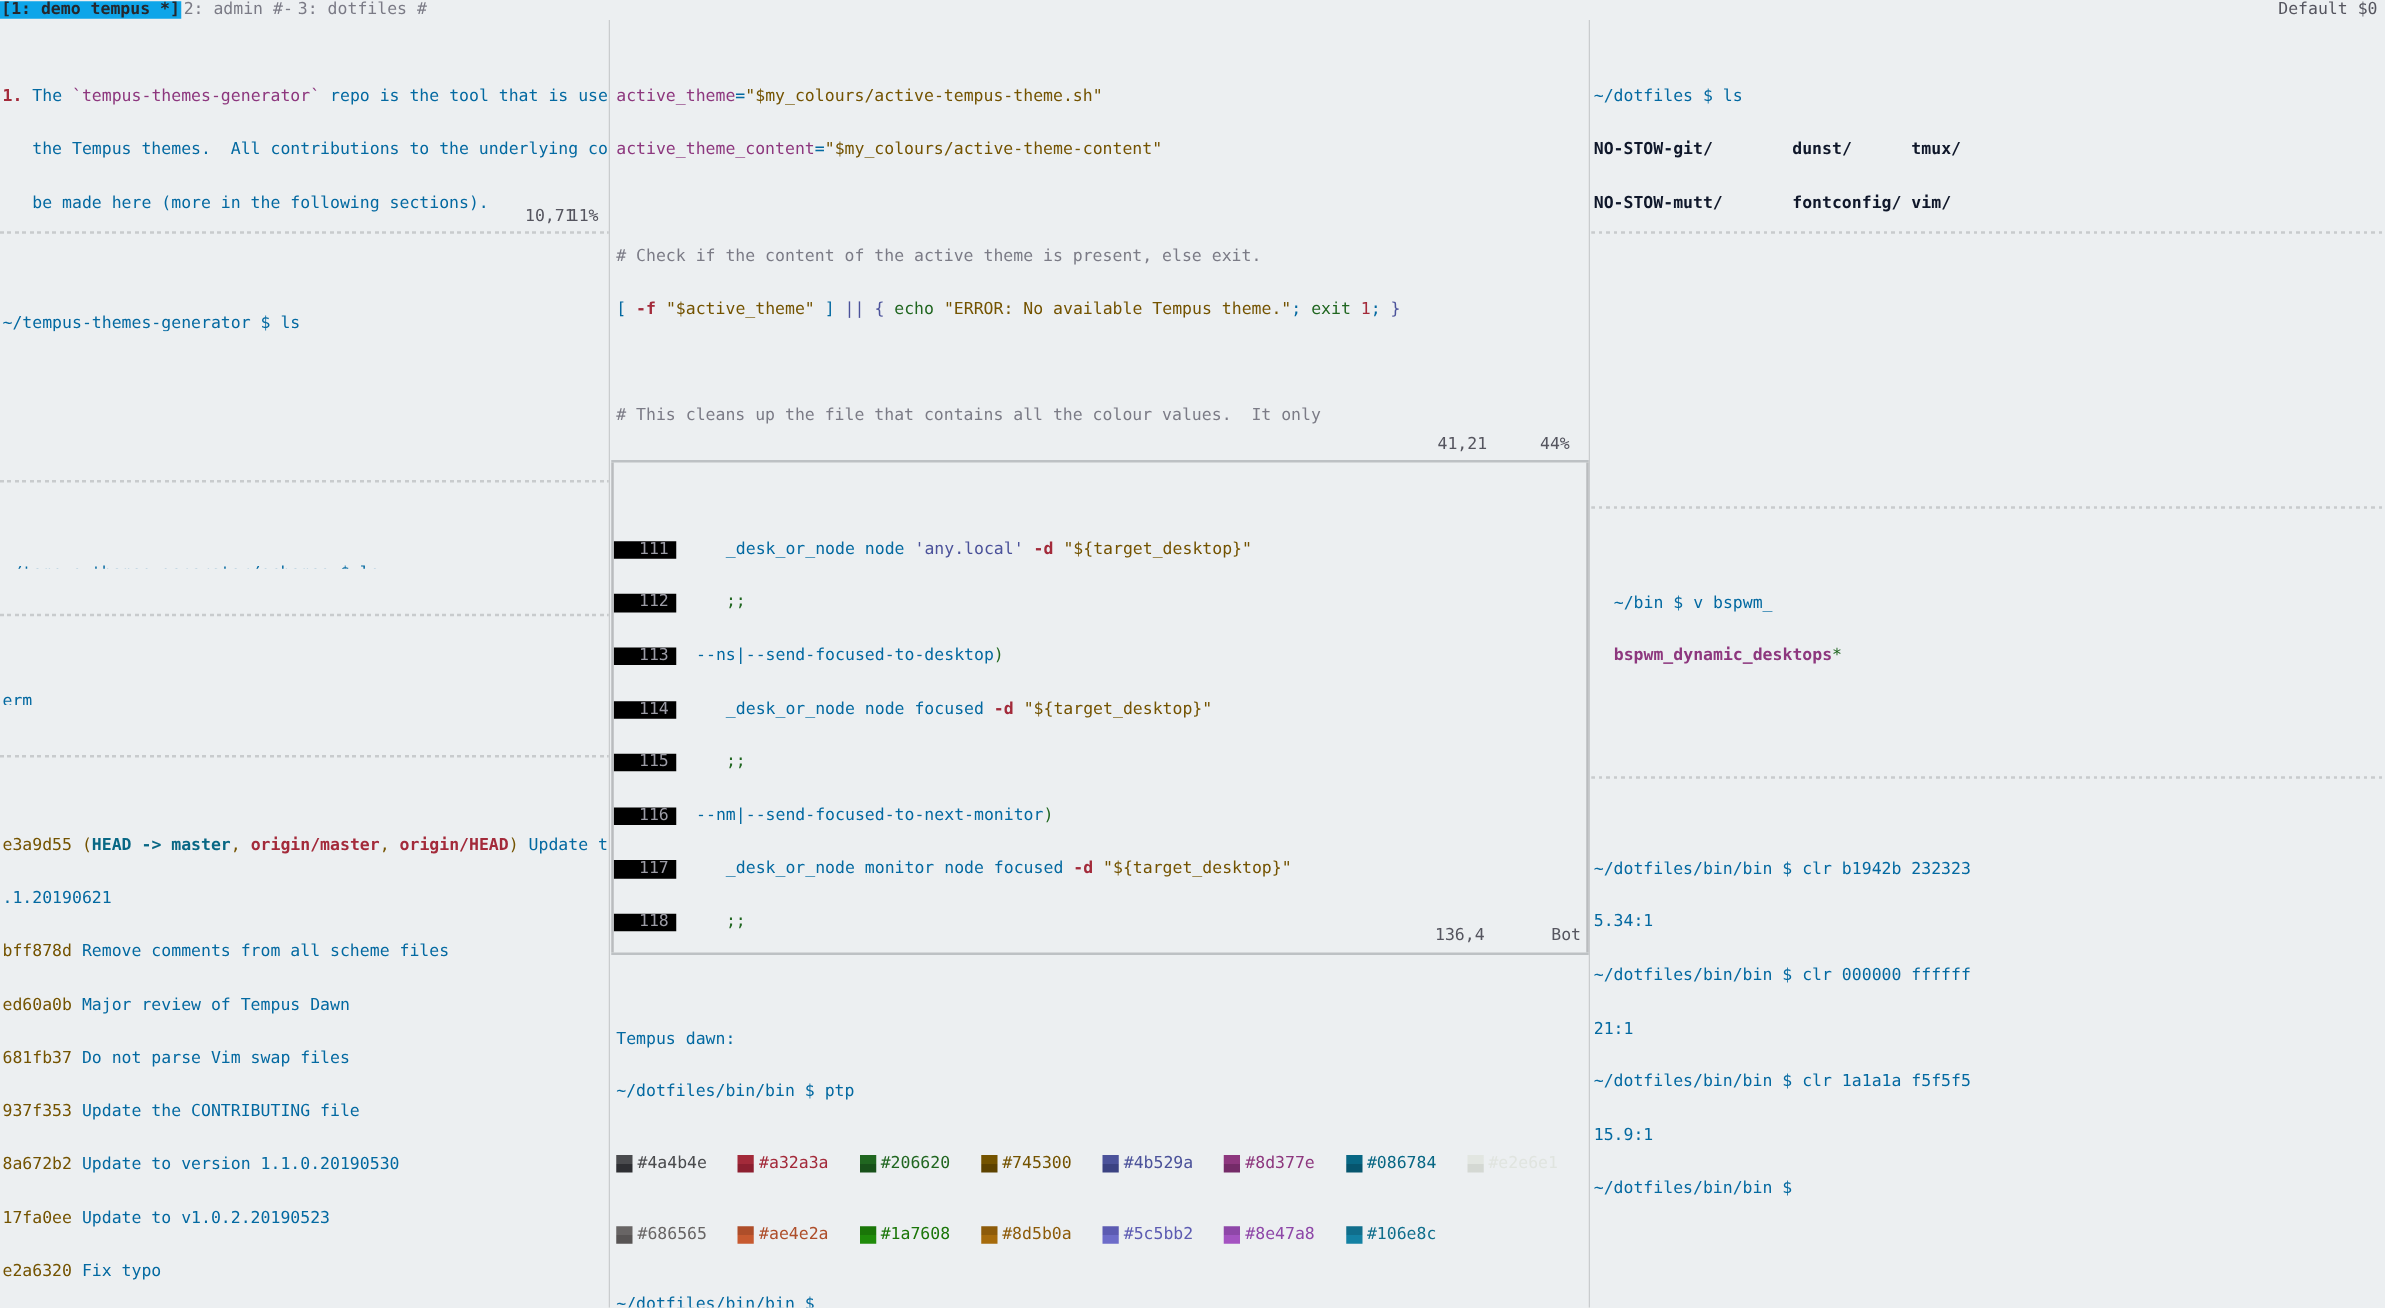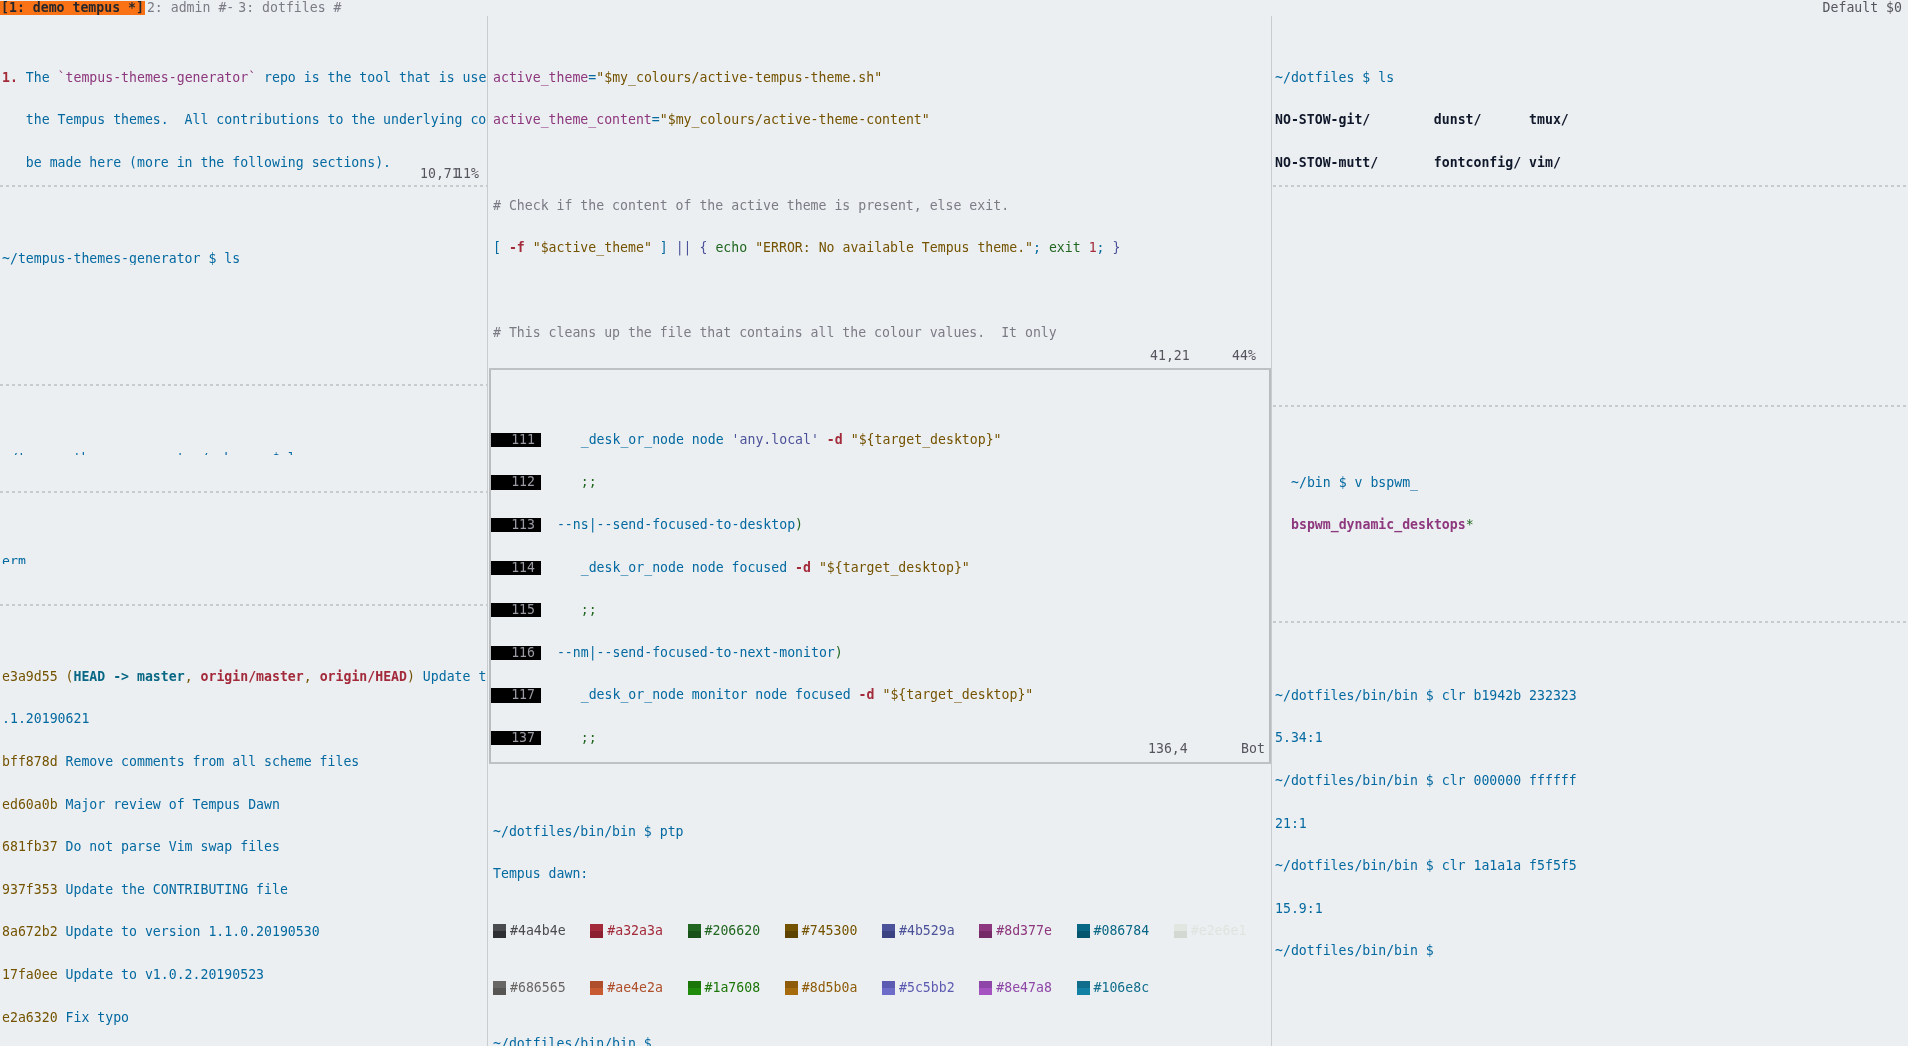--- a/index.html
+++ b/index.html
@@ -16,21 +16,21 @@
     position: relative;
   }
   .screen { position: relative; width: 1908px; height: 1046px; background: #eceff1; }
 
   
   .statusbar {
     position: absolute; left:0; top:0; width: 1908px; height: 16px;
     background: #eceff1; display: flex; align-items: center;
     font-size: 13.2px; white-space: pre;
   }
-  .st-win-active { background: #f97316; color: #26272c; font-weight: bold; padding: 0 1px; }
+  .st-win-active { background: #0ea5e9; color: #26272c; font-weight: bold; padding: 0 1px; }
   .st-win { color: #7b7b86; padding: 0 2px; }
   .st-right { position: absolute; right: 6px; color: #55555f; }
 
   
   .pane { position: absolute; overflow: hidden; white-space: pre; }
   .pane-content { white-space: pre; }
 
   
   .vsep { position: absolute; background: #c9ccce; width: 1px; }
   .vsep-thick { position:absolute; background:#b9bcbe; width:2px; }
@@ -192,21 +192,21 @@
 
   <div class="pane" style="left:491px; top:376px; width:778px; height:382px;">
     <div class="pane-content">
       <div><span class="lnum">111</span><span class="c-default">     _desk_or_node node </span><span class="c-violet">'any.local'</span><span class="c-default"> </span><span class="c-red-b">-d</span><span class="c-default"> </span><span class="c-orange">"${target_desktop}"</span></div>
       <div><span class="lnum">112</span><span class="c-default">     </span><span class="c-green">;;</span></div>
       <div><span class="lnum">113</span><span class="c-default">  --ns|--send-focused-to-desktop</span><span class="c-green">)</span></div>
       <div><span class="lnum">114</span><span class="c-default">     _desk_or_node node focused </span><span class="c-red-b">-d</span><span class="c-default"> </span><span class="c-orange">"${target_desktop}"</span></div>
       <div><span class="lnum">115</span><span class="c-default">     </span><span class="c-green">;;</span></div>
       <div><span class="lnum">116</span><span class="c-default">  --nm|--send-focused-to-next-monitor</span><span class="c-green">)</span></div>
       <div><span class="lnum">117</span><span class="c-default">     _desk_or_node monitor node focused </span><span class="c-red-b">-d</span><span class="c-default"> </span><span class="c-orange">"${target_desktop}"</span></div>
-      <div><span class="lnum">137</span><span class="c-default">     </span><span class="c-green">;;</span></div>
+      <div><span class="lnum">118</span><span class="c-default">     </span><span class="c-green">;;</span></div>
       
       
       
       
       
       
       
       
       
       
@@ -220,22 +220,22 @@
       
     </div>
   </div>
   <div class="ruler" style="left:1148px; top:742px;">136,4</div>
   <div class="ruler" style="left:1241px; top:742px;">Bot</div>
 
   <div class="hsep-solid" style="left:489px; top:762px; width:782px;"></div>
 
   <div class="pane" style="left:489px; top:768px; width:782px; height:278px;">
     <div class="pane-content" style="padding-left:4px;">
+      <div class="c-default">Tempus dawn:</div>
       <div class="c-default">~/dotfiles/bin/bin $ ptp</div>
-      <div class="c-default">Tempus dawn:</div>
 
       <div class="palrow">
         <span class="palcell"><span class="swatch" style="background:linear-gradient(#4a4b4e 50%, #2e2f33 50%)"></span><span class="palhex" style="color:#4a4b4e">#4a4b4e</span></span>
         <span class="palcell"><span class="swatch" style="background:linear-gradient(#a32a3a 50%, #8c1f30 50%)"></span><span class="palhex" style="color:#a32a3a">#a32a3a</span></span>
         <span class="palcell"><span class="swatch" style="background:linear-gradient(#206620 50%, #18511a 50%)"></span><span class="palhex" style="color:#206620">#206620</span></span>
         <span class="palcell"><span class="swatch" style="background:linear-gradient(#745300 50%, #5d4200 50%)"></span><span class="palhex" style="color:#745300">#745300</span></span>
         <span class="palcell"><span class="swatch" style="background:linear-gradient(#4b529a 50%, #3b4282 50%)"></span><span class="palhex" style="color:#4b529a">#4b529a</span></span>
         <span class="palcell"><span class="swatch" style="background:linear-gradient(#8d377e 50%, #742b68 50%)"></span><span class="palhex" style="color:#8d377e">#8d377e</span></span>
         <span class="palcell"><span class="swatch" style="background:linear-gradient(#086784 50%, #06556e 50%)"></span><span class="palhex" style="color:#086784">#086784</span></span>
         <span class="palcell"><span class="swatch" style="background:linear-gradient(#e2e6e1 50%, #d4d8d3 50%)"></span><span class="palhex" style="color:#e0e4df">#e2e6e1</span></span>

